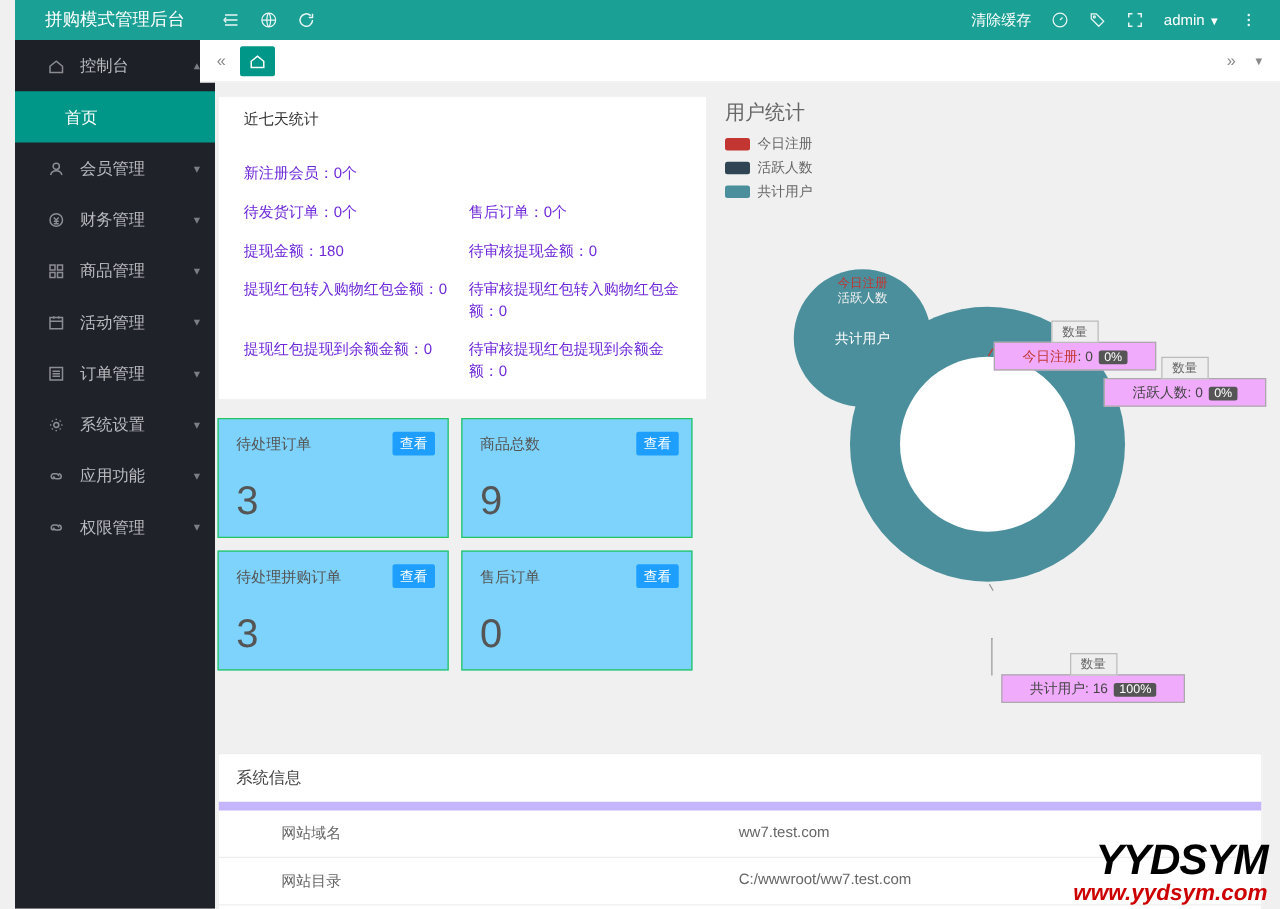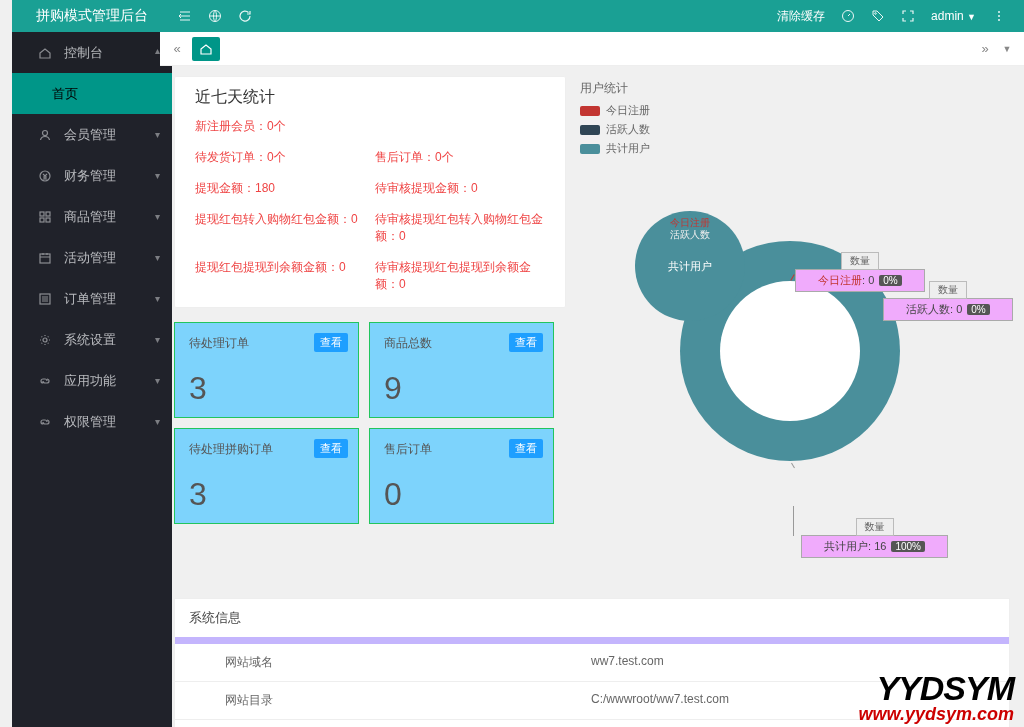--- a/index.html
+++ b/index.html
@@ -2,50 +2,50 @@
 <html><head>
 <meta charset="utf-8">
 <style>
 * { margin: 0; padding: 0; box-sizing: border-box; }
 body { font-family: "Microsoft YaHei", Arial, sans-serif; font-size: 13px; color: #333; background: #f0f0f0; width: 1024px; height: 727px; overflow: hidden; position: relative; }
 
 .sidebar { position: absolute; left: 12px; top: 0; width: 160px; height: 100%; background: #20222a; color: #8e9094; }
 .sidebar-logo { height: 32px; background: #1aa094; color: #fff; font-size: 14px; display: flex; align-items: center; justify-content: center; font-weight: 400; }
 .sidebar-item { height: 41px; display: flex; align-items: center; padding: 0 26px; cursor: pointer; color: #b9bbbf; border-bottom: 0; position: relative; }
 .sidebar-item.dark { background: #1e2027; }
-.sidebar-item.active { background: #009688; color: #000000; padding-left: 40px; justify-content: flex-start; }
+.sidebar-item.active { background: #009688; color: #ffffff; padding-left: 40px; justify-content: flex-start; }
 .sidebar-item .si-icon { width: 16px; margin-right: 10px; opacity: .7; }
 .sidebar-item .chev { position: absolute; right: 12px; font-size: 10px; opacity: .6; }
 .sidebar-item.dark .chev.up { transform: rotate(180deg); }
 
 .topbar { position: absolute; left: 160px; right: 0; top: 0; height: 32px; background: #1aa094; color: #fff; display: flex; align-items: center; padding: 0 10px; }
 .topbar .tb-btn { width: 30px; height: 32px; display: flex; align-items: center; justify-content: center; cursor: pointer; opacity: .9; }
 .topbar .spacer { flex: 1; }
 .topbar .tb-text { padding: 0 8px; cursor: pointer; font-size: 12px; }
 
 .tabs { position: absolute; left: 160px; right: 0; top: 32px; height: 34px; background: #fff; border-bottom: 1px solid #eee; display: flex; align-items: center; padding: 0 6px; }
 .tabs .tab-ctl { width: 22px; height: 22px; display: flex; align-items: center; justify-content: center; cursor: pointer; color: #888; border-radius: 2px; }
 .tabs .tab-home { width: 28px; height: 24px; background: #009688; border-radius: 2px; display: flex; align-items: center; justify-content: center; margin: 0 4px; cursor: pointer; }
 .tabs .tspacer { flex: 1; }
 
 .content { position: absolute; left: 160px; right: 0; top: 66px; bottom: 0; overflow: auto; padding: 10px 14px; }
 .row { display: flex; gap: 14px; }
 .panel { background: #fff; border: 1px solid #eee; border-radius: 2px; }
 .panel.stats { flex: 1; padding: 10px 20px 14px; min-width: 0; }
-.panel.stats h3 { font-size: 16px; font-weight: 500; color: #333; margin-bottom: 10px; }
-.stat-rows { display: grid; grid-template-columns: 1fr 1fr; row-gap: 14px; column-gap: 10px; font-size: 12px; color: #ef4444; }
+.panel.stats h3 { font-size: 12px; font-weight: 500; color: #333; margin-bottom: 26px; }
+.stat-rows { display: grid; grid-template-columns: 1fr 1fr; row-gap: 14px; column-gap: 10px; font-size: 12px; color: #6d28d9; }
 
 .cards { width: 380px; display: grid; grid-template-columns: 1fr 1fr; gap: 10px; }
 .card { background: #7dd3fc; border: 1px solid #22c55e; padding: 12px 14px 10px; position: relative; }
 .card .ct { font-size: 12px; color: #555; }
 .card .btn-view { position: absolute; right: 10px; top: 10px; background: #1e9fff; color: #fff; font-size: 11px; padding: 2px 6px; border-radius: 2px; cursor: pointer; }
 .card .num { font-size: 32px; color: #555; margin-top: 18px; font-weight: 300; }
 
 .chart { width: 430px; }
-.chart-title { font-size: 12px; color: #666; padding: 4px 0 6px; }
+.chart-title { font-size: 16px; color: #666; padding: 4px 0 6px; }
 .legend { display: flex; flex-direction: column; gap: 4px; font-size: 11px; color: #666; }
 .legend-item { display: flex; align-items: center; gap: 6px; }
 .lg-swatch { width: 20px; height: 10px; border-radius: 2px; }
 .chart-body { position: relative; height: 420px; }
 .donut { position: absolute; left: 100px; top: 85px; width: 220px; height: 220px; border-radius: 50%; background: #4a8f9b; }
 .donut::after { content: ""; position: absolute; left: 40px; top: 40px; width: 140px; height: 140px; border-radius: 50%; background: #fff; }
 .donut-inner { position: absolute; left: 55px; top: 55px; width: 110px; height: 110px; border-radius: 50%; background: #4a8f9b; z-index: 2; display: flex; align-items: center; justify-content: center; color: #fff; font-size: 11px; }
 .donut-center-labels { position: absolute; left: 0; top: -42px; width: 100%; text-align: center; font-size: 10px; line-height: 12px; }
 .donut-center-labels .r { color: #c23531; }
 .tag-box { position: absolute; background: #f0abfc; border: 1px solid #aaa; padding: 3px 22px; font-size: 11px; color: #444; white-space: nowrap; }

